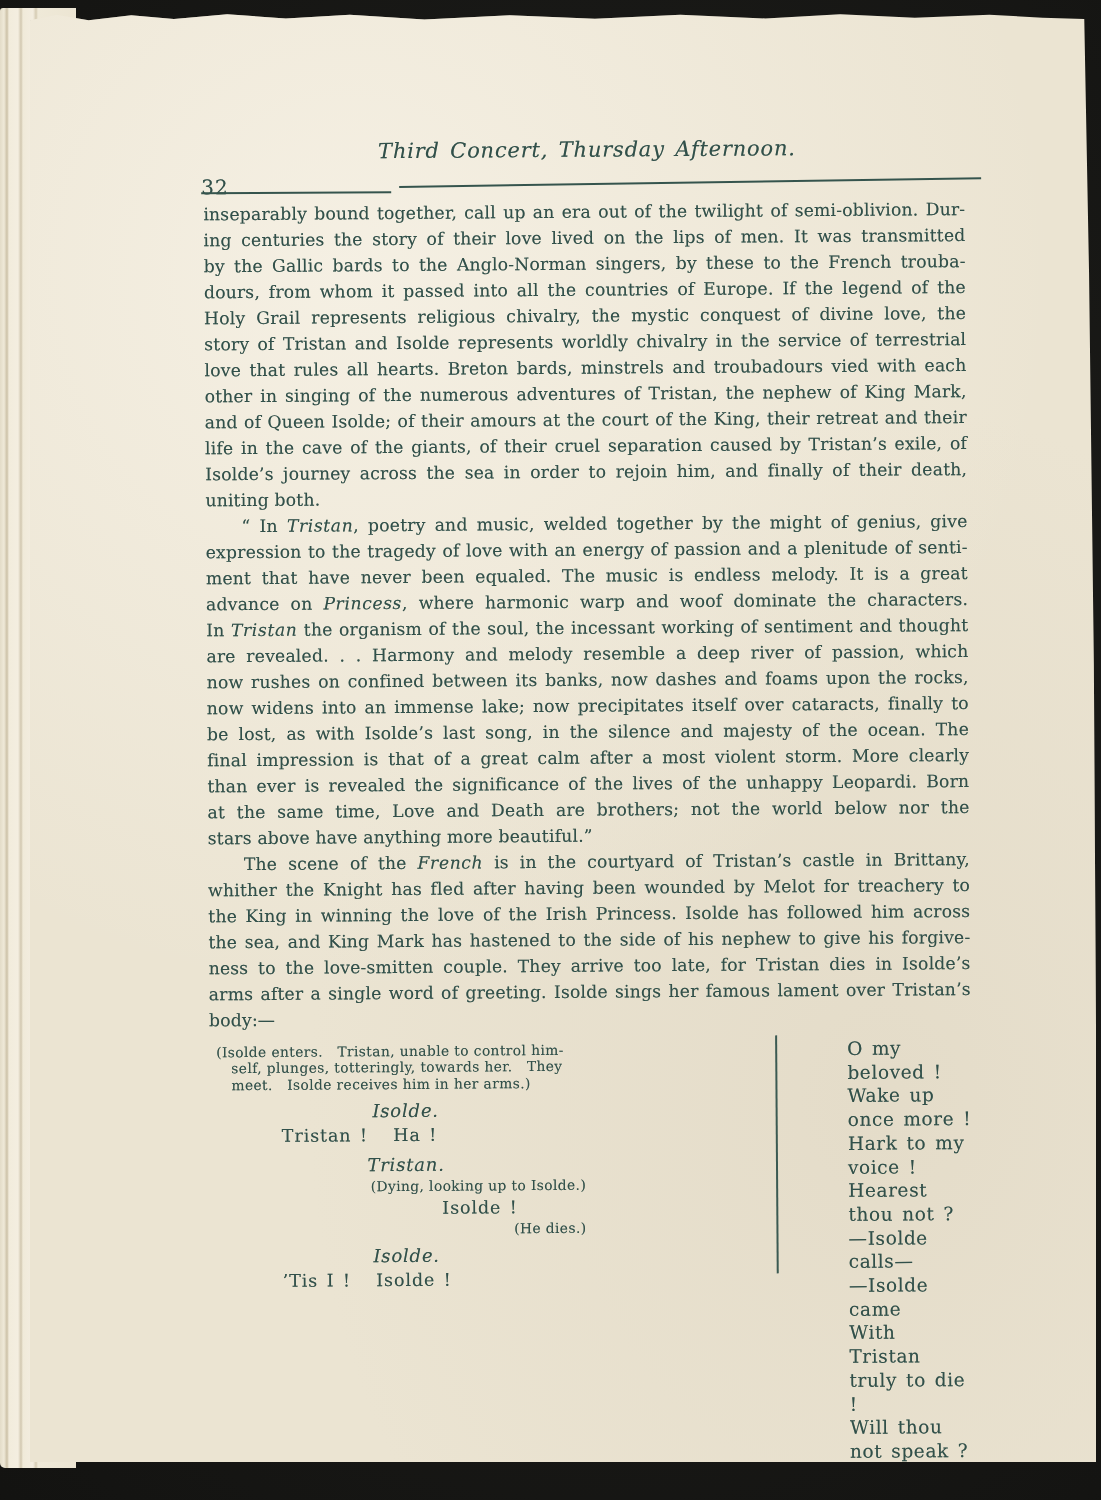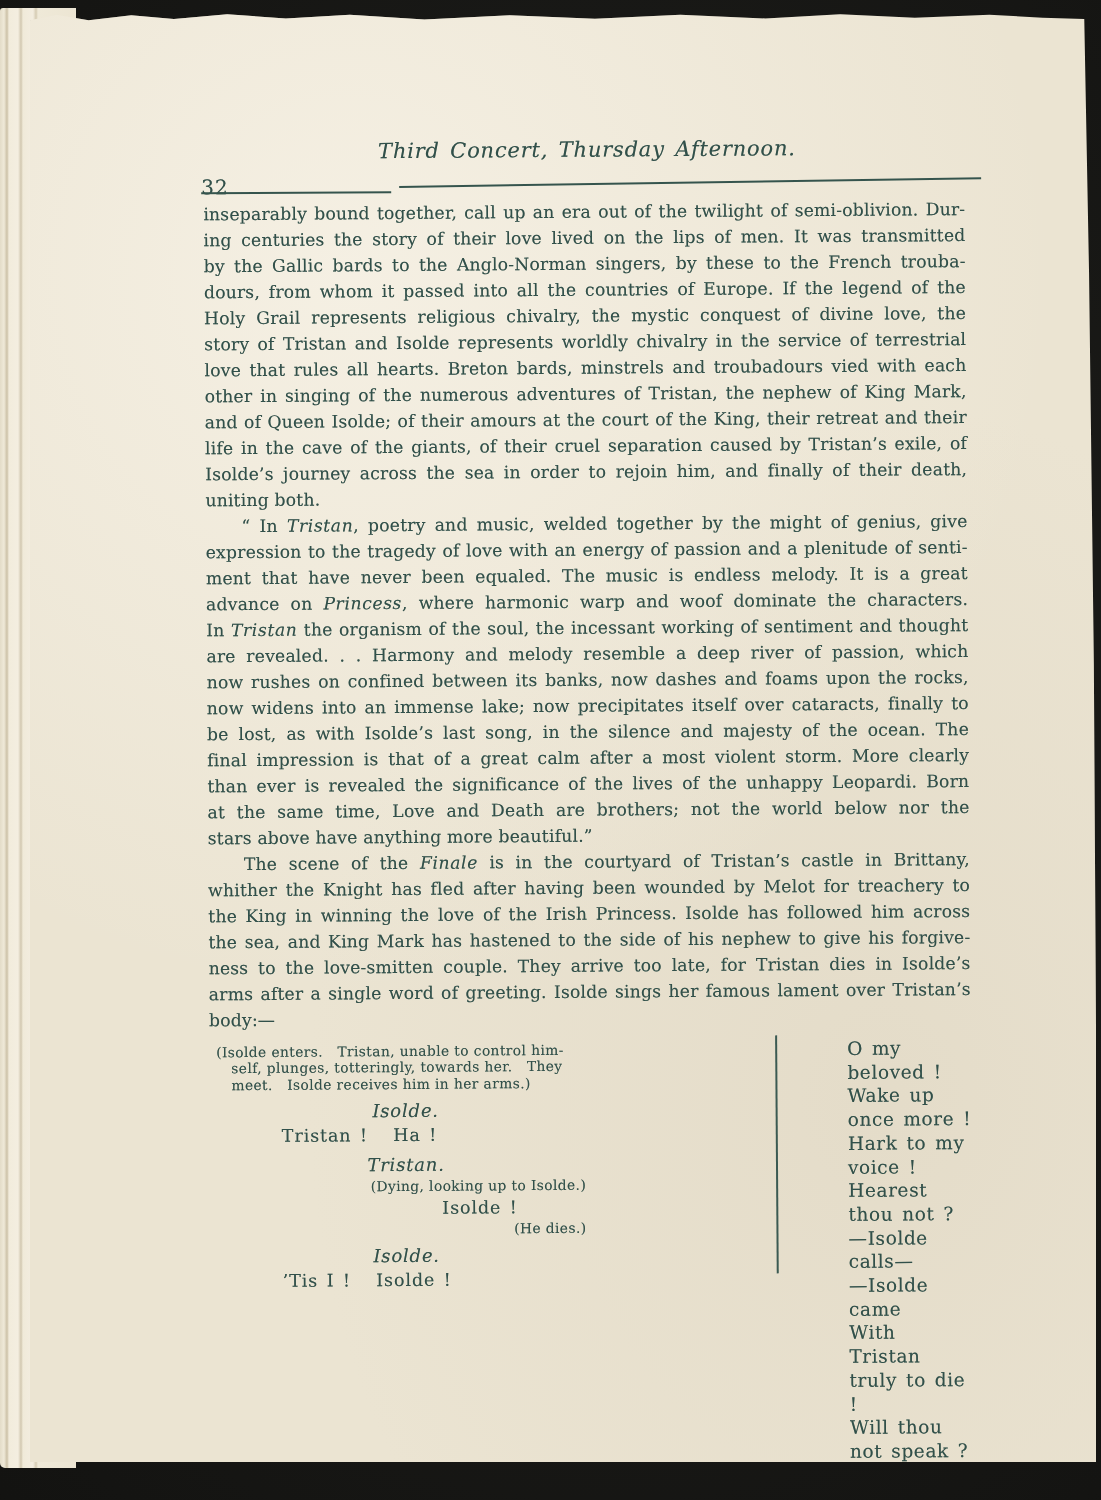--- a/index.html
+++ b/index.html
@@ -105,21 +105,21 @@
           <div class="pline">are revealed. . .  Harmony and melody resemble a deep river of passion, which</div>
           <div class="pline">now rushes on confined between its banks, now dashes and foams upon the rocks,</div>
           <div class="pline">now widens into an immense lake; now precipitates itself over cataracts, finally to</div>
           <div class="pline">be lost, as with Isolde’s last song, in the silence and majesty of the ocean.  The</div>
           <div class="pline">final impression is that of a great calm after a most violent storm.  More clearly</div>
           <div class="pline">than ever is revealed the significance of the lives of the unhappy Leopardi.  Born</div>
           <div class="pline">at the same time, Love and Death are brothers; not the world below nor the</div>
           <div class="pline plast">stars above have anything more beautiful.”</div>
         </div>
       <div class="para indent">
-          <div class="pline">The scene of the <i>Finale</i> is in the courtyard of Tristan’s castle in Brittany,</div>
+          <div class="pline">The scene of the <i>French</i> is in the courtyard of Tristan’s castle in Brittany,</div>
           <div class="pline">whither the Knight has fled after having been wounded by Melot for treachery to</div>
           <div class="pline">the King in winning the love of the Irish Princess.  Isolde has followed him across</div>
           <div class="pline">the sea, and King Mark has hastened to the side of his nephew to give his forgive-</div>
           <div class="pline">ness to the love-smitten couple.  They arrive too late, for Tristan dies in Isolde’s</div>
           <div class="pline">arms after a single word of greeting.  Isolde sings her famous lament over Tristan’s</div>
           <div class="pline plast">body:—</div>
         </div>
     </div>
 
     <div class="libretto">

